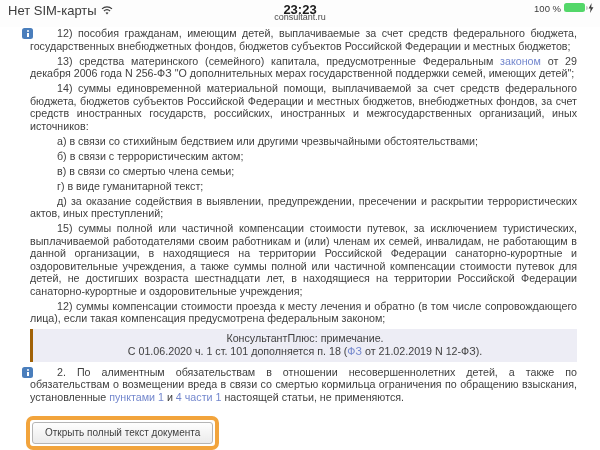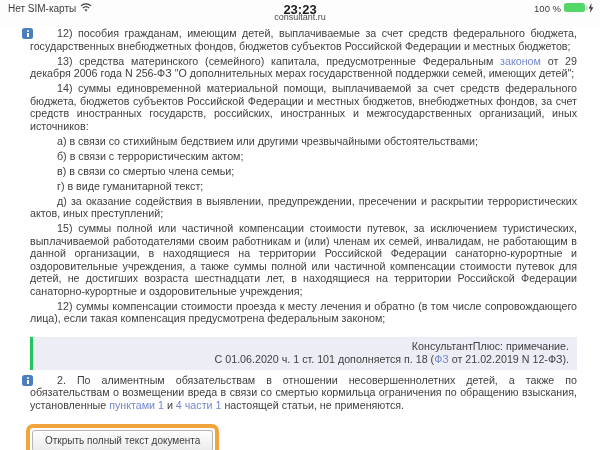--- a/index.html
+++ b/index.html
@@ -2,21 +2,21 @@
 <html><head>
 <meta charset="utf-8">
 <style>
   * { margin:0; padding:0; box-sizing:border-box; }
   html,body { width:600px; height:450px; overflow:hidden; background:#fff;
     font-family:"Liberation Sans","DejaVu Sans",sans-serif; }
 
   
   .statusbar { position:relative; height:27px; background:#fdfdfd; }
   .sb-left { position:absolute; left:8px; top:3px; display:flex; align-items:flex-end; gap:4px;
-    font-size:10px; color:#3c3c3c; }
+    font-size:13px; color:#3c3c3c; }
   .sb-time { position:absolute; top:2px; left:0; right:0; text-align:center;
     font-size:13px; font-weight:bold; color:#1b1b1b; }
   .sb-site { position:absolute; top:13px; left:0; right:0; text-align:center;
     font-size:9px; line-height:9px; color:#4c4c4c; }
   .sb-right { position:absolute; right:6px; top:3px; display:flex; align-items:flex-start; gap:3px;
     font-size:9.5px; color:#3c3c3c; }
   .battery { width:21px; height:9px; border-radius:2.5px; background:#53d769; position:relative; }
   .battery:after { content:""; position:absolute; right:-3px; top:2.5px; width:2px; height:4px;
     border-radius:0 2px 2px 0; background:#c9c9c9; }
 
@@ -25,22 +25,22 @@
   p.para { text-align:justify; margin-bottom:2.5px; position:relative; }
   p.ind { text-indent:27px; }
   .lnk { color:#7387cd; cursor:pointer; }
 
   .info-icon { position:absolute; left:-8px; top:1px; width:11px; height:11px;
     background:#4a7ebc; border-radius:2.5px; display:inline-block; text-indent:0; }
   .info-icon .idot { position:absolute; left:4.5px; top:2px; width:2px; height:2px;
     background:#fff; border-radius:1px; }
   .info-icon .ibar { position:absolute; left:4.5px; top:5px; width:2px; height:4px; background:#fff; }
 
-  .note { background:#ededf5; border-left:3px solid #22c55e; padding:3px 8px 4px;
-    margin:12px 0 4px; line-height:13px; text-align:right; }
+  .note { background:#ededf5; border-left:3px solid #a16207; padding:3px 8px 4px;
+    margin:4px 0 4px; line-height:13px; text-align:center; }
 
   .btn-outer { display:inline-block; margin:10px 0 0 -4px; border:4px solid #f2a43c;
     border-radius:7px; padding:2px; background:#fff; }
   .btn { display:block; padding:4px 12px 5px; font-size:10px; color:#3f3f3f;
     background:linear-gradient(#fefefe,#ebebeb); border:1px solid #b5b5b5; border-radius:3px;
     cursor:pointer; font-family:inherit; }
 </style>
 </head>
 <body>
 

